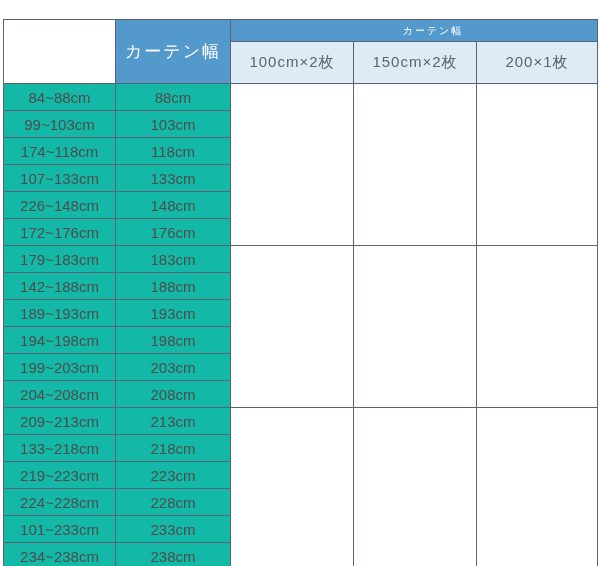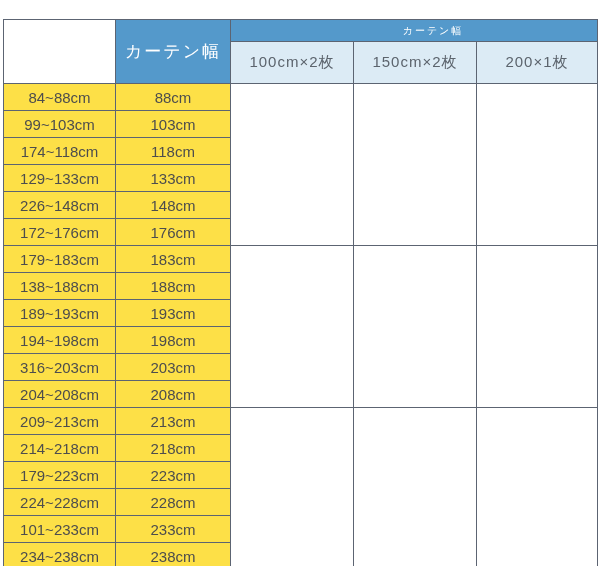--- a/index.html
+++ b/index.html
@@ -27,21 +27,21 @@
     width: 594px;
     border-collapse: collapse;
     table-layout: fixed;
   }
   .c1 { width: 112px; } .c2 { width: 115px; }
   .c3 { width: 123px; } .c4 { width: 123px; } .c5 { width: 121px; }
   th, td {
     border: 1px solid var(--border);
     text-align: center;
     vertical-align: middle;
-    background: #fde047;
+    background: #14b8a6;
   }
   thead tr.hrow1 { height: 22px; }
   thead tr.hrow2 { height: 42px; }
   tbody tr { height: 27px; }
   th.corner { background: #ffffff; }
   th.hblue {
     background: var(--blue);
     color: #ffffff;
     font-weight: normal;
     letter-spacing: 2px;
@@ -120,71 +120,71 @@
         </tr>
         <tr>
           <td class="range">99~103cm</td>
           <td class="len">103cm</td>
         </tr>
         <tr>
           <td class="range">174~118cm</td>
           <td class="len">118cm</td>
         </tr>
         <tr>
-          <td class="range">129~133cm</td>
+          <td class="range">107~133cm</td>
           <td class="len">133cm</td>
         </tr>
         <tr>
           <td class="range">226~148cm</td>
           <td class="len">148cm</td>
         </tr>
         <tr>
           <td class="range">172~176cm</td>
           <td class="len">176cm</td>
         </tr>
         <tr>
           <td class="range">179~183cm</td>
           <td class="len">183cm</td>
           <td class="wcell" rowspan="6"></td>
           <td class="wcell" rowspan="6"></td>
           <td class="wcell" rowspan="6"></td>
         </tr>
         <tr>
-          <td class="range">138~188cm</td>
+          <td class="range">142~188cm</td>
           <td class="len">188cm</td>
         </tr>
         <tr>
           <td class="range">189~193cm</td>
           <td class="len">193cm</td>
         </tr>
         <tr>
           <td class="range">194~198cm</td>
           <td class="len">198cm</td>
         </tr>
         <tr>
-          <td class="range">316~203cm</td>
+          <td class="range">199~203cm</td>
           <td class="len">203cm</td>
         </tr>
         <tr>
           <td class="range">204~208cm</td>
           <td class="len">208cm</td>
         </tr>
         <tr>
           <td class="range">209~213cm</td>
           <td class="len">213cm</td>
           <td class="wcell" rowspan="6"></td>
           <td class="wcell" rowspan="6"></td>
           <td class="wcell" rowspan="6"></td>
         </tr>
         <tr>
-          <td class="range">214~218cm</td>
+          <td class="range">133~218cm</td>
           <td class="len">218cm</td>
         </tr>
         <tr>
-          <td class="range">179~223cm</td>
+          <td class="range">219~223cm</td>
           <td class="len">223cm</td>
         </tr>
         <tr>
           <td class="range">224~228cm</td>
           <td class="len">228cm</td>
         </tr>
         <tr>
           <td class="range">101~233cm</td>
           <td class="len">233cm</td>
         </tr>

